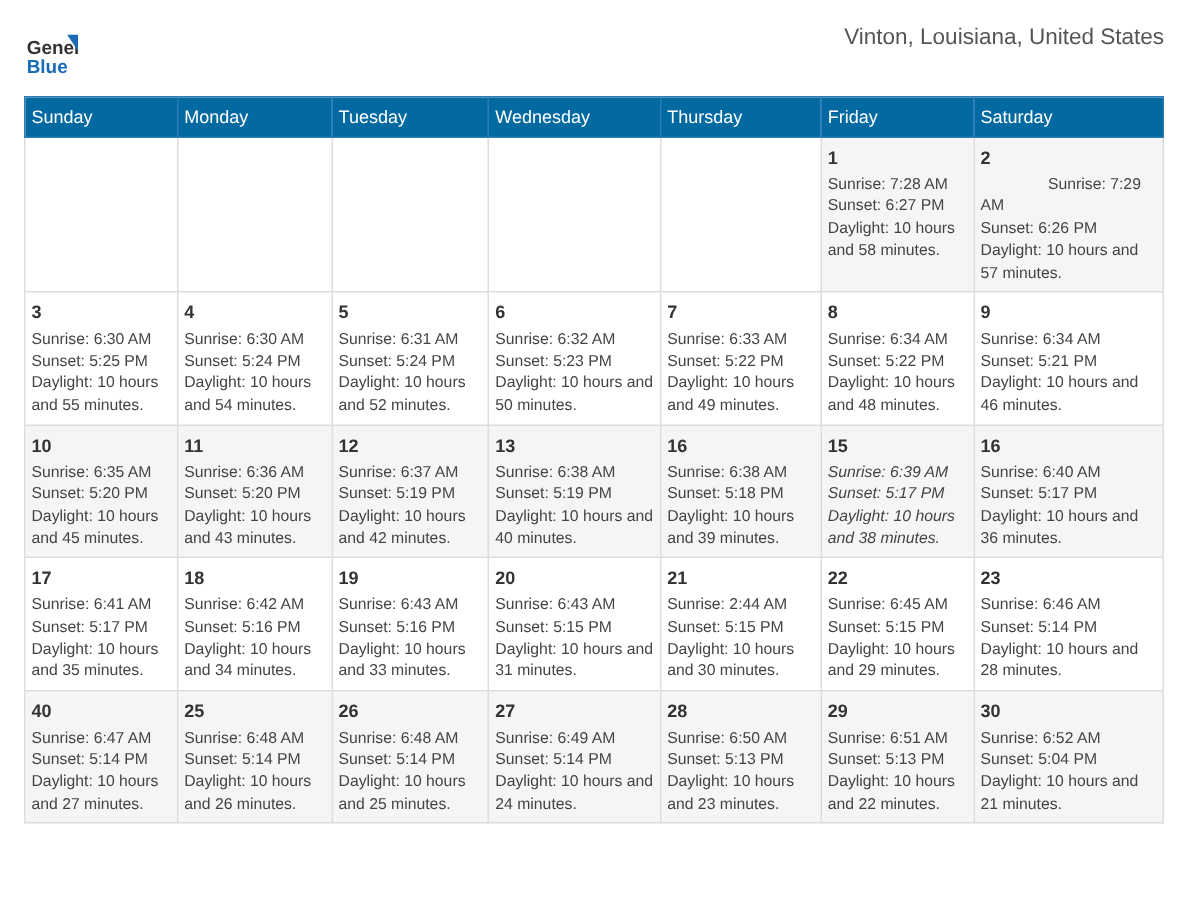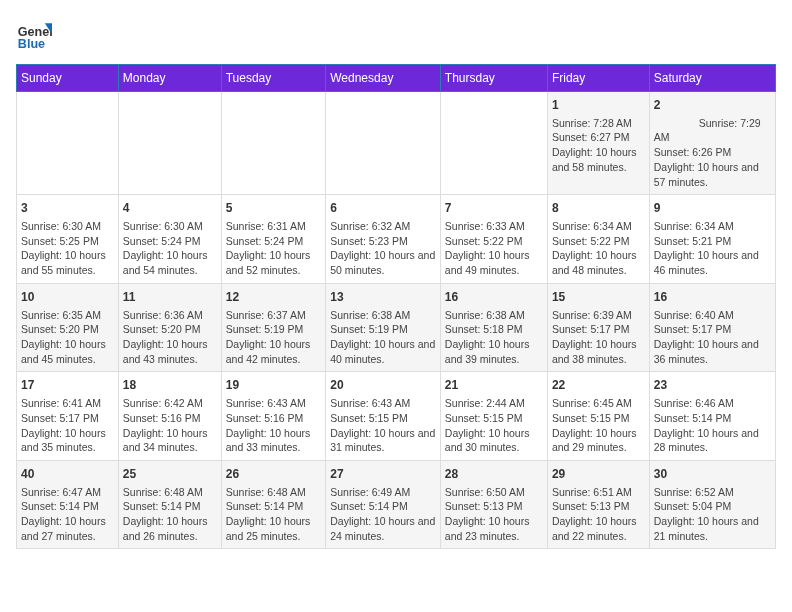--- a/index.html
+++ b/index.html
@@ -37,21 +37,21 @@
       font-size: 15px;
       font-weight: normal;
       color: #555;
     }
     table {
       width: 100%;
       border-collapse: collapse;
       font-size: 11px;
     }
     thead tr th {
-      background-color: #6d28d9;
+      background-color: #0369a1;
       color: #fff;
       padding: 6px 4px;
       text-align: left;
       font-size: 12px;
       font-weight: normal;
       border: 1px solid #2c7bb6;
     }
     tbody tr {
       border-bottom: 1px solid #ddd;
     }
@@ -89,20 +89,21 @@
 
 <div class="header">
   <div class="logo">
     <svg class="logo-icon" viewBox="0 0 40 40">
       <text x="2" y="22" font-size="14" font-weight="bold" fill="#333">General</text>
       <text x="2" y="36" font-size="14" font-weight="bold" fill="#1a6bb5">Blue</text>
       <polygon points="32,8 40,8 40,20" fill="#1a6bb5"></polygon>
     </svg>
   </div>
   <div class="title-block">
+    <h2>Vinton, Louisiana, United States</h2>
   </div>
 </div>
 
 <table>
   <thead>
     <tr>
     <th>Sunday</th>
         <th>Monday</th>
         <th>Tuesday</th>
         <th>Wednesday</th>
@@ -157,21 +158,21 @@
 Daylight: 10 hours and 43 minutes.</span></td>
         <td><span class="day-num">12</span><span class="day-info" style="white-space: pre-line;">Sunrise: 6:37 AM
 Sunset: 5:19 PM
 Daylight: 10 hours and 42 minutes.</span></td>
         <td><span class="day-num">13</span><span class="day-info" style="white-space: pre-line;">Sunrise: 6:38 AM
 Sunset: 5:19 PM
 Daylight: 10 hours and 40 minutes.</span></td>
         <td><span class="day-num">16</span><span class="day-info" style="white-space: pre-line;">Sunrise: 6:38 AM
 Sunset: 5:18 PM
 Daylight: 10 hours and 39 minutes.</span></td>
-        <td><span class="day-num">15</span><span class="day-info" style="white-space: pre-line;">Sunrise: 6:39 AM
+        <td><span class="day-num">15</span><span class="day-info" style="white-space: pre-line; font-style: italic;">Sunrise: 6:39 AM
 Sunset: 5:17 PM
 Daylight: 10 hours and 38 minutes.</span></td>
         <td><span class="day-num">16</span><span class="day-info" style="white-space: pre-line;">Sunrise: 6:40 AM
 Sunset: 5:17 PM
 Daylight: 10 hours and 36 minutes.</span></td>
       </tr>
       <tr>
         <td><span class="day-num">17</span><span class="day-info" style="white-space: pre-line;">Sunrise: 6:41 AM
 Sunset: 5:17 PM
 Daylight: 10 hours and 35 minutes.</span></td>

